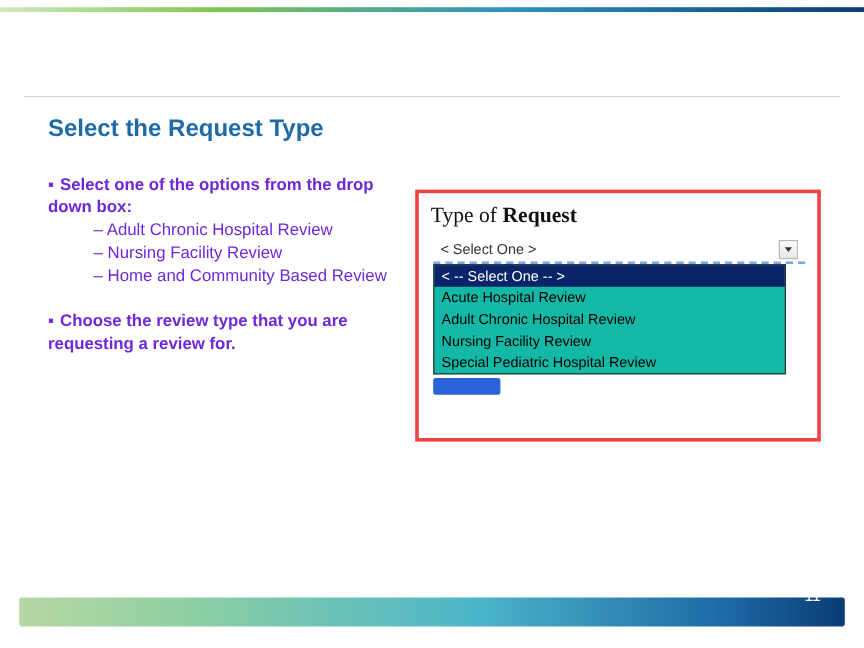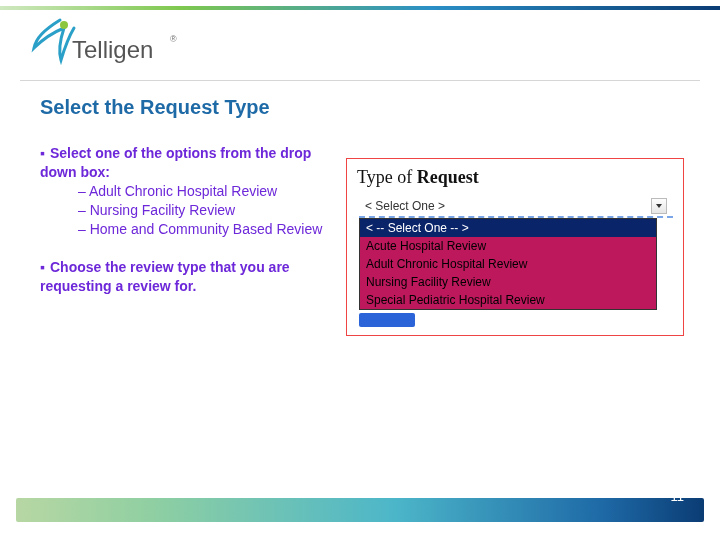--- a/index.html
+++ b/index.html
@@ -7,48 +7,40 @@
   .slide { position: relative; width: 720px; height: 540px; }
   .top-accent { position: absolute; top: 6px; left: 0; width: 100%; height: 4px; background: linear-gradient(90deg, #cfe8c0 0%, #7ec84e 25%, #2a8fc6 60%, #0b3c74 100%); }
   .logo-wrap { position: absolute; top: 16px; left: 24px; width: 160px; height: 60px; }
   .underline { position: absolute; left: 20px; right: 20px; top: 80px; height: 1px; background: #d6d6d6; }
   .title { position: absolute; left: 40px; top: 96px; color: #1e6aa7; font-size: 20px; font-weight: 700; }
   .body-left { position: absolute; left: 40px; top: 144px; width: 292px; font-size: 14px; color: #6d28d9; line-height: 1.35; }
   .body-left .lead { font-weight: 700; }
   .body-left .sub { padding-left: 38px; }
   .body-left .lead2 { margin-top: 20px; display: block; }
   .bullet { display: inline-block; width: 10px; }
-  .screenshot-box { position: absolute; left: 346px; top: 158px; width: 338px; height: 178px; border: 1px solid #ef4444; background: #fff; }
+  .screenshot-box { position: absolute; left: 346px; top: 158px; width: 338px; height: 210px; border: 3px solid #ef4444; background: #fff; }
   .shot-title { padding: 8px 10px 4px 10px; font-family: Georgia, 'Times New Roman', serif; font-size: 18px; color: #111; }
   .shot-title .bold { font-weight: 700; }
   .prompt { padding: 16px 10px 4px 12px; font-size: 11px; color: #222; font-weight: 600; }
   .req-star { color: #a00; padding-left: 4px; }
   .select-shell { margin: 4px 10px 0 12px; height: 22px; border-bottom: 2px dashed #7aa5e7; display: flex; align-items: center; font-size: 12px; color: #333; padding: 0 6px; background: #fff; justify-content: space-between; text-align: right; }
   .caret { width: 16px; height: 16px; border: 1px solid #bbb; background: linear-gradient(#fdfdfd,#e6e6e6); display: flex; align-items: center; justify-content: center; }
-  .dropdown { margin: 0 26px 0 12px; border: 1px solid #333; background: #be185d; font-size: 12px; }
+  .dropdown { margin: 0 26px 0 12px; border: 1px solid #333; background: #14b8a6; font-size: 12px; }
   .dropdown .opt { padding: 2px 6px; color: #000; white-space: nowrap; overflow: hidden; }
   .dropdown .opt.sel { background: #0a246a; color: #fff; }
   .blue-hint { margin: 3px 10px 0 12px; width: 56px; height: 14px; background: #2b63d9; border-radius: 2px; }
   .footer-band { position: absolute; left: 16px; right: 16px; bottom: 18px; height: 24px; background: linear-gradient(90deg, #b7d7a3 0%, #8fcfa2 20%, #4cb6c9 55%, #1e6aa7 85%, #0b3c74 100%); border-radius: 2px; }
   .page-num { position: absolute; right: 36px; bottom: 36px; color: #fff; font-size: 13px; }
 </style>
 </head>
 <body>
 
 <div class="slide">
   <div class="top-accent"></div>
 
-  <div class="logo-wrap">
-    <svg viewBox="0 0 160 60" width="160" height="60">
-      <path d="M36 4 C 20 14, 12 22, 10 32 C 20 22, 30 16, 40 12 C 36 24, 34 34, 37 44 C 40 34, 44 22, 50 12" fill="none" stroke="#2aa0c8" stroke-width="3" stroke-linecap="round"></path>
-      <circle cx="40" cy="9" r="4" fill="#8cc63f"></circle>
-      <text x="48" y="42" font-family="Arial" font-size="24" fill="#555">Telligen</text>
-      <text x="146" y="26" font-family="Arial" font-size="9" fill="#777">®</text>
-    </svg>
-  </div>
 
   <div class="underline"></div>
 
   <div class="title">Select the Request Type</div>
 
   <div class="body-left">
     <span class="lead"><span class="bullet">▪</span><span>Select one of the options from the drop down box:</span></span>
     <div class="sub">– Adult Chronic Hospital Review</div>
     <div class="sub">– Nursing Facility Review</div>
     <div class="sub">– Home and Community Based Review</div>

